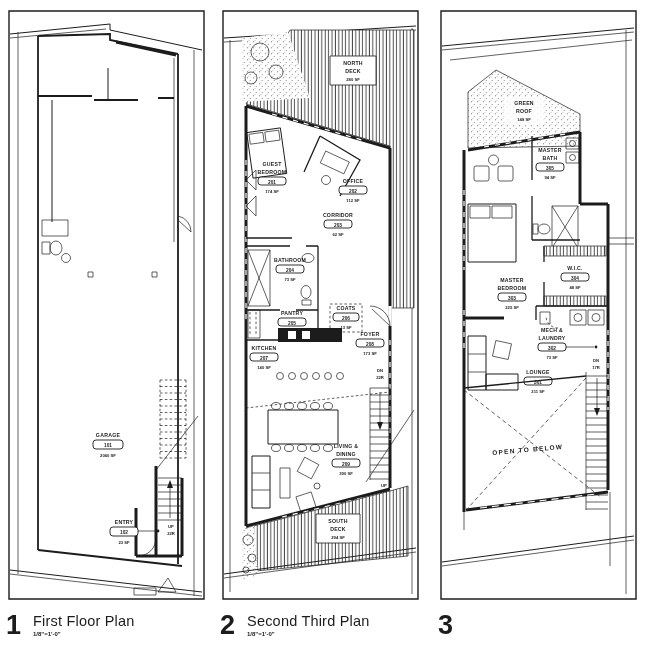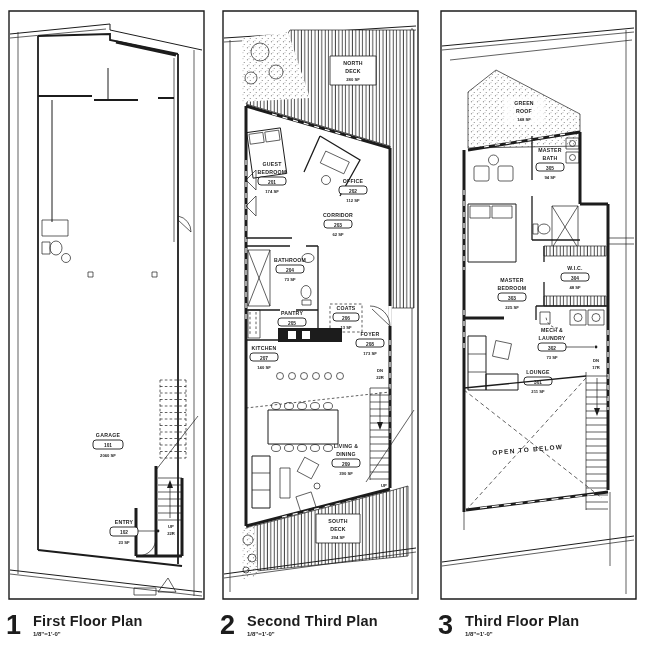--- a/index.html
+++ b/index.html
@@ -21,21 +21,21 @@
   .tagbox{fill:#ffffff;stroke:#1c1c1c;stroke-width:.9;}
   .lblbox{fill:#ffffff;stroke:#1c1c1c;stroke-width:.8;}
   .backer{fill:#ffffff;opacity:.8;stroke:none;}
   text{fill:#1c1c1c;}
   .rn{font:600 5.2px "Liberation Sans",sans-serif;text-anchor:middle;letter-spacing:.25px;}
   .rt{font:600 4.8px "Liberation Sans",sans-serif;text-anchor:middle;}
   .ra{font:600 4.2px "Liberation Sans",sans-serif;text-anchor:middle;}
   .ob{font:700 6.4px "Liberation Sans",sans-serif;text-anchor:middle;letter-spacing:1.3px;}
   .caption{position:absolute;top:612px;display:flex;gap:12px;align-items:flex-start;}
   .cap-num{font-size:27px;font-weight:700;line-height:1;}
-  .cap-title{font-size:14.5px;font-weight:700;letter-spacing:.2px;line-height:1.1;margin-top:2px;}
+  .cap-title{font-size:14.5px;font-weight:400;letter-spacing:.2px;line-height:1.1;margin-top:2px;}
   .cap-scale{font-size:6px;font-weight:700;margin-top:1px;}
 </style>
 </head>
 <body>
 
 <div class="sheet">
 
 <svg width="646" height="610" viewBox="0 0 646 610">
   <defs>
     <pattern id="stripes" width="3.4" height="8" patternUnits="userSpaceOnUse">
@@ -452,19 +452,15 @@
 </div>
 <div class="caption" style="left:220px;">
   <div class="cap-num">2</div>
   <div>
     <div class="cap-title">Second Third Plan</div>
     <div class="cap-scale">1/8"=1'-0"</div>
   </div>
 </div>
 <div class="caption" style="left:438px;">
   <div class="cap-num">3</div>
-  <div>
-    <div class="cap-title">Third Floor Plan</div>
-    <div class="cap-scale">1/8"=1'-0"</div>
-  </div>
 </div>
 
 </div>
 
 </body></html>

